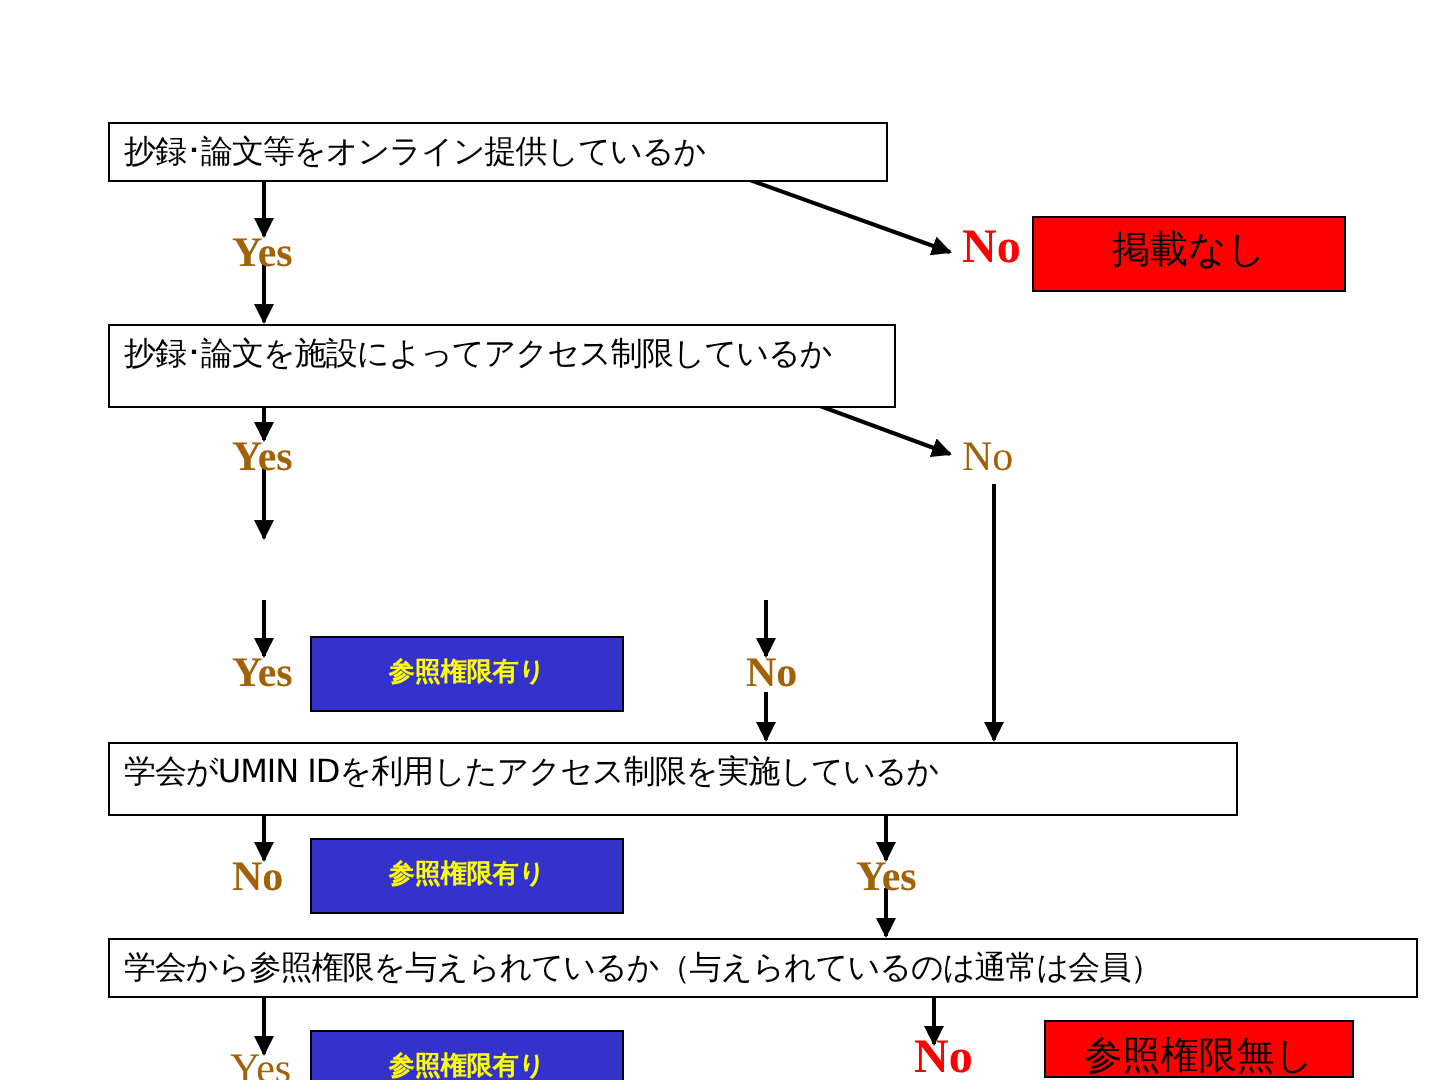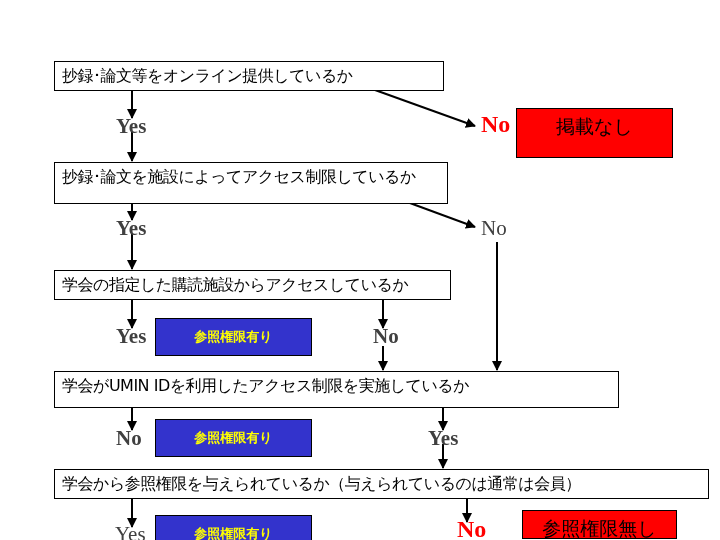--- a/index.html
+++ b/index.html
@@ -53,21 +53,21 @@
       background: #3333cc;
       color: #ffff00;
       font-weight: bold;
       font-size: 13px;
       line-height: 35px;
     }
     .label {
       position: absolute;
       font-family: "Liberation Serif", "DejaVu Serif", serif;
       white-space: nowrap;
-      color: #404040;
+      color: #a16207;
     }
     .label.bold { font-weight: bold; font-size: 21px; }
     .label.regular { font-weight: normal; font-size: 21px; }
     .label.red { color: #ff0000; }
     .label.big { font-size: 24px; }
   </style>
 </head>
 <body>
 
 <div class="canvas">
@@ -107,27 +107,26 @@
       <line x1="132" y1="463" x2="132" y2="491" marker-end="url(#ah)"></line>
 
       <line x1="467" y1="463" x2="467" y2="486" marker-end="url(#ah)"></line>
     </g>
   </svg>
 
   <div class="qbox" style="left:54px; top:25px; width:390px; height:30px;">抄録･論文等をオンライン提供しているか</div>
 
   <div class="qbox" style="left:54px; top:126px; width:394px; height:42px;">抄録･論文を施設によってアクセス制限しているか</div>
 
-  <div class="qbox" style="left:54px; top:234px; width:397px; height:30px;">学会の指定した購読施設からアクセスしているか</div>
 
   <div class="qbox" style="left:54px; top:335px; width:565px; height:37px;">学会がUMIN IDを利用したアクセス制限を実施しているか</div>
 
   <div class="qbox" style="left:54px; top:433px; width:655px; height:30px;">学会から参照権限を与えられているか（与えられているのは通常は会員）</div>
 
-  <div class="result red" style="left:516px; top:72px; width:157px; height:50px;">掲載なし</div>
+  <div class="result red" style="left:516px; top:72px; width:157px; height:38px;font-family:Liberation Mono, monospace;">掲載なし</div>
 
   <div class="result blue" style="left:155px; top:282px; width:157px; height:38px;">参照権限有り</div>
 
   <div class="result blue" style="left:155px; top:383px; width:157px; height:38px;">参照権限有り</div>
 
   <div class="result blue" style="left:155px; top:479px; width:157px; height:38px;">参照権限有り</div>
 
   <div class="result red" style="left:522px; top:474px; width:155px; height:29px;">参照権限無し</div>
 
   <span class="label bold" style="left:116px; top:78px;">Yes</span>

